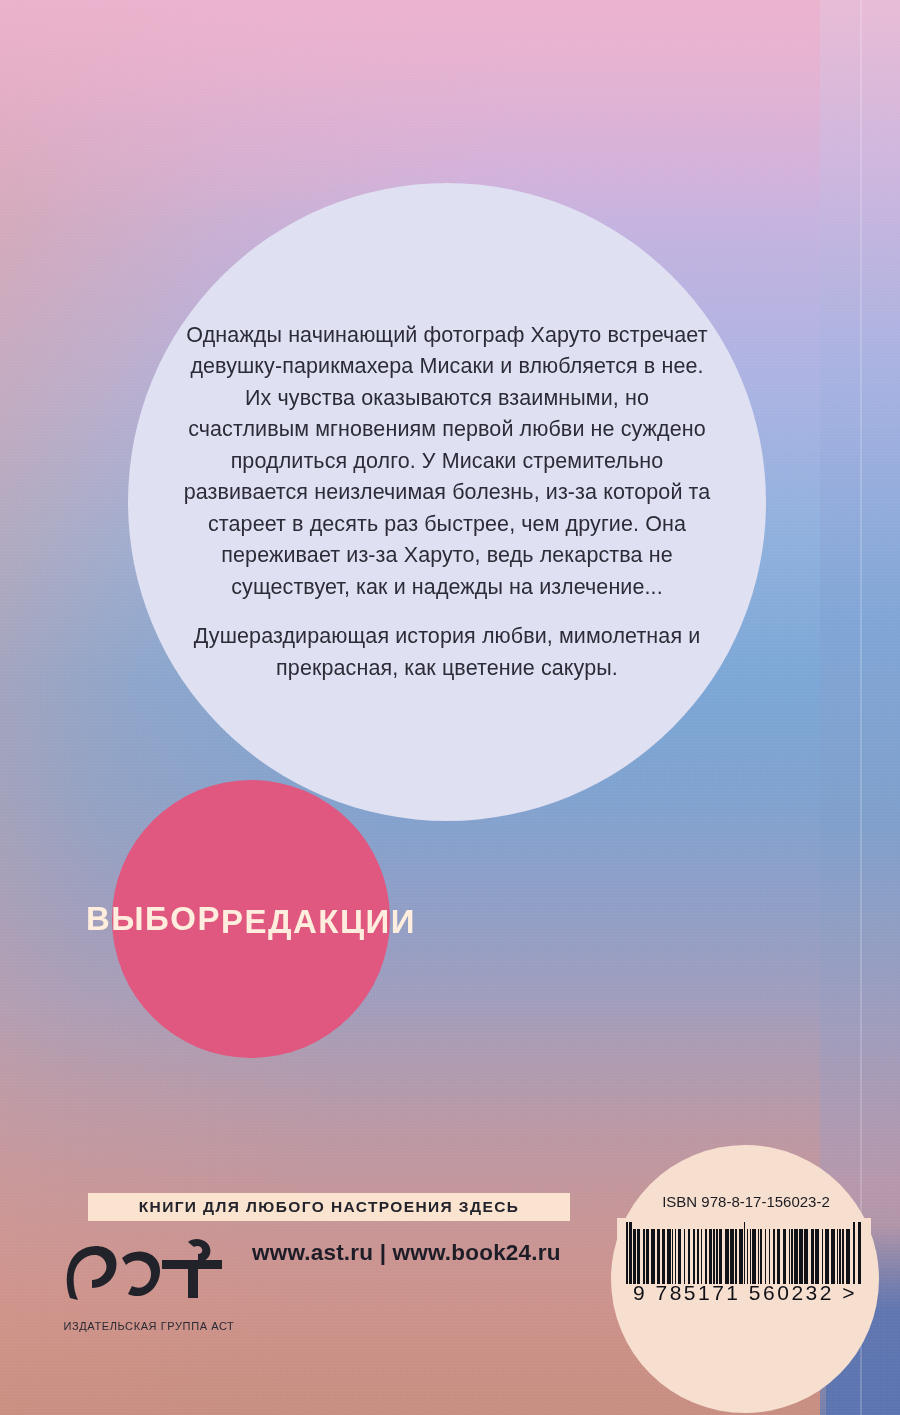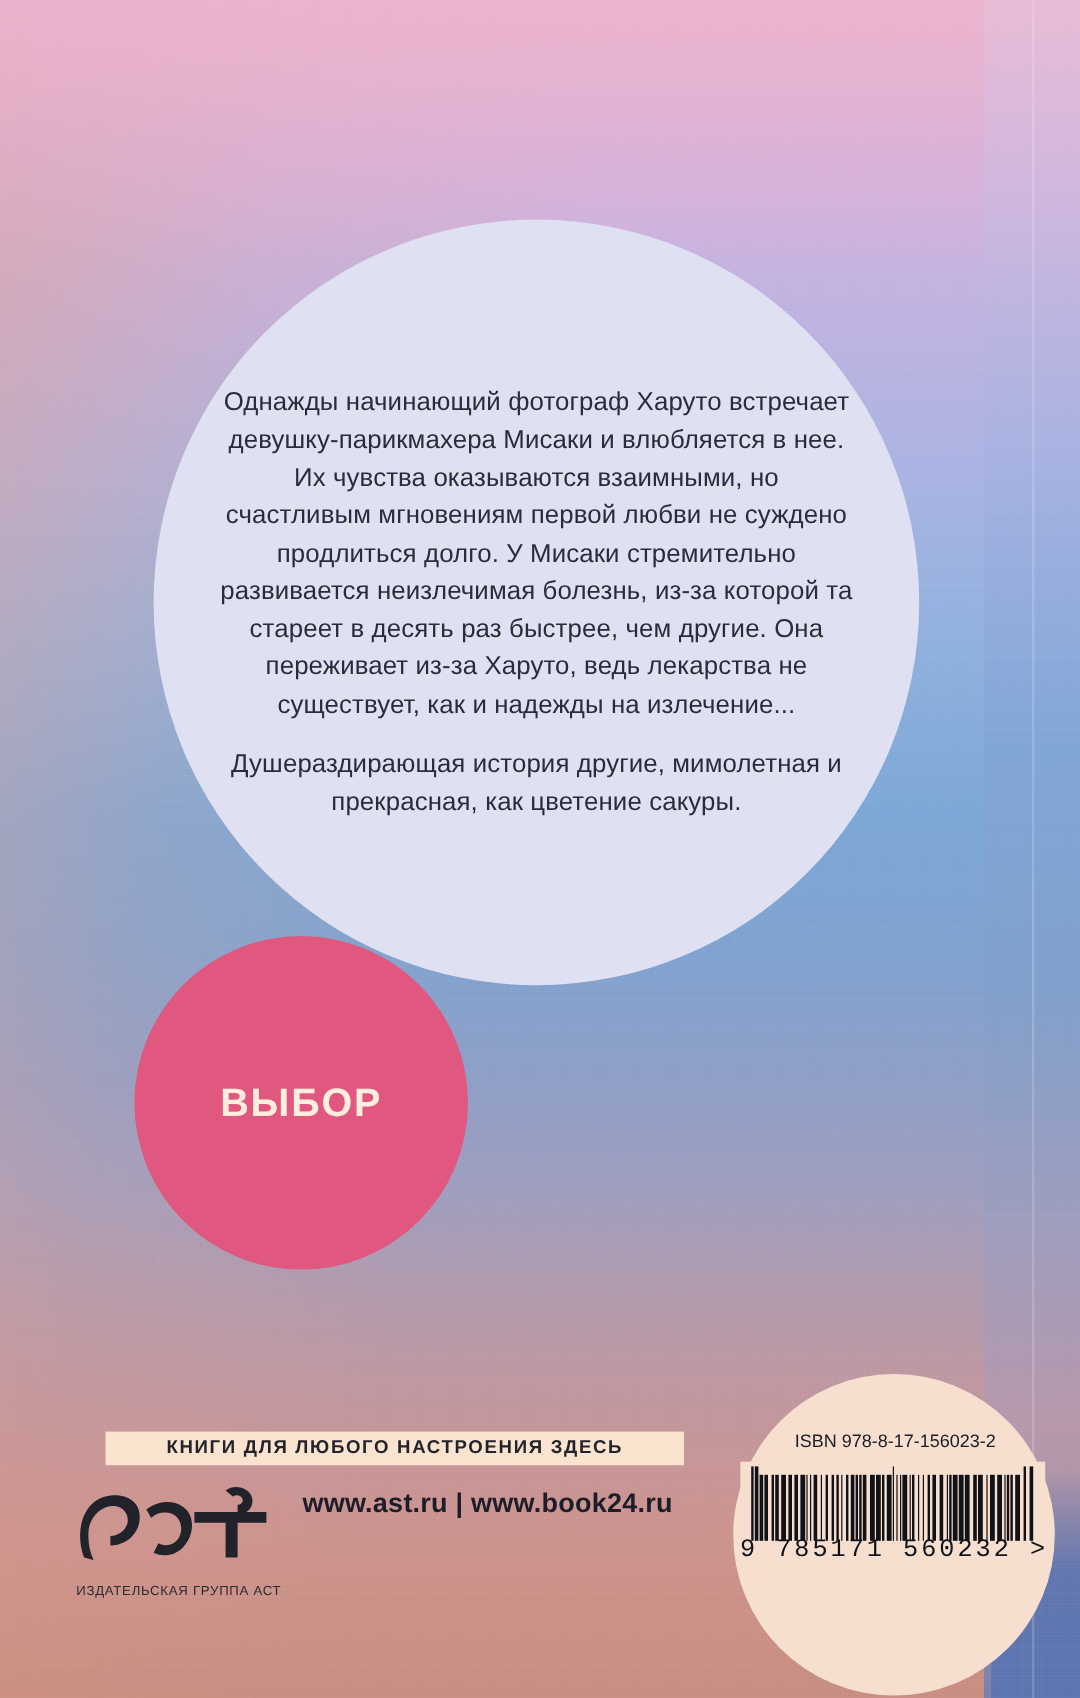--- a/index.html
+++ b/index.html
@@ -206,21 +206,21 @@
   }
   .barcode-digits {
     position: absolute;
     left: 611px;
     top: 1281px;
     width: 268px;
     text-align: center;
     font-size: 21px;
     letter-spacing: 2.5px;
     color: #111118;
-    font-family: Liberation Mono, monospace;
+    font-family: Liberation Sans, sans-serif;
   }
 
   
   .tagline {
     position: absolute;
     left: 88px;
     top: 1193px;
     width: 482px;
     height: 28px;
     background: #fae3cf;
@@ -302,26 +302,27 @@
   <div class="bg-top-pink"></div>
   <div class="bg-bottom-warm"></div>
   <div class="bg-right-edge"></div>
   <div class="bg-right-blue"></div>
   <div class="bg-vert-seam"></div>
   <div class="bg-noise"></div>
 
   <div class="blurb-circle">
     <div class="blurb-inner">
       <p class="blurb-p">Однажды начинающий фотограф Харуто встречает девушку-парикмахера Мисаки и влюбляется в нее. Их чувства оказываются взаимными, но счастливым мгновениям первой любви не суждено продлиться долго. У Мисаки стремительно развивается неизлечимая болезнь, из-за которой та стареет в десять раз быстрее, чем другие. Она переживает из-за Харуто, ведь лекарства не существует, как и надежды на излечение...</p>
-      <p class="blurb-p">Душераздирающая история другие, мимолетная и прекрасная, как цветение сакуры.</p>
+      <p class="blurb-p">Душераздирающая история любви, мимолетная и прекрасная, как цветение сакуры.</p>
     </div>
   </div>
 
   <div class="badge-circle">
     <div class="badge-l1">ВЫБОР</div>
+    <div class="badge-l2">РЕДАКЦИИ</div>
   </div>
 
   <div class="tagline">КНИГИ ДЛЯ ЛЮБОГО НАСТРОЕНИЯ ЗДЕСЬ</div>
 
   <div class="ast-logo">
     <svg viewBox="0 0 170 72" width="170" height="72" aria-hidden="true">
       <g fill="#22222b">
         <path d="M8 60 C2 44 4 24 16 14 C26 6 42 6 50 14 C56 20 56 32 50 40 C46 46 38 50 30 50 L30 42 C36 42 42 38 44 32 C46 26 42 18 34 17 C24 16 14 24 12 36 C11 44 12 54 16 62 Z"></path>
         <path d="M60 20 C72 10 90 12 96 24 C100 32 98 44 90 52 C84 58 74 60 66 56 L70 48 C76 51 82 50 86 45 C90 40 90 32 86 27 C81 21 70 21 64 27 Z"></path>
         <path d="M100 22 L160 22 L160 31 L136 31 L136 60 L126 60 L126 31 L100 31 Z"></path>

